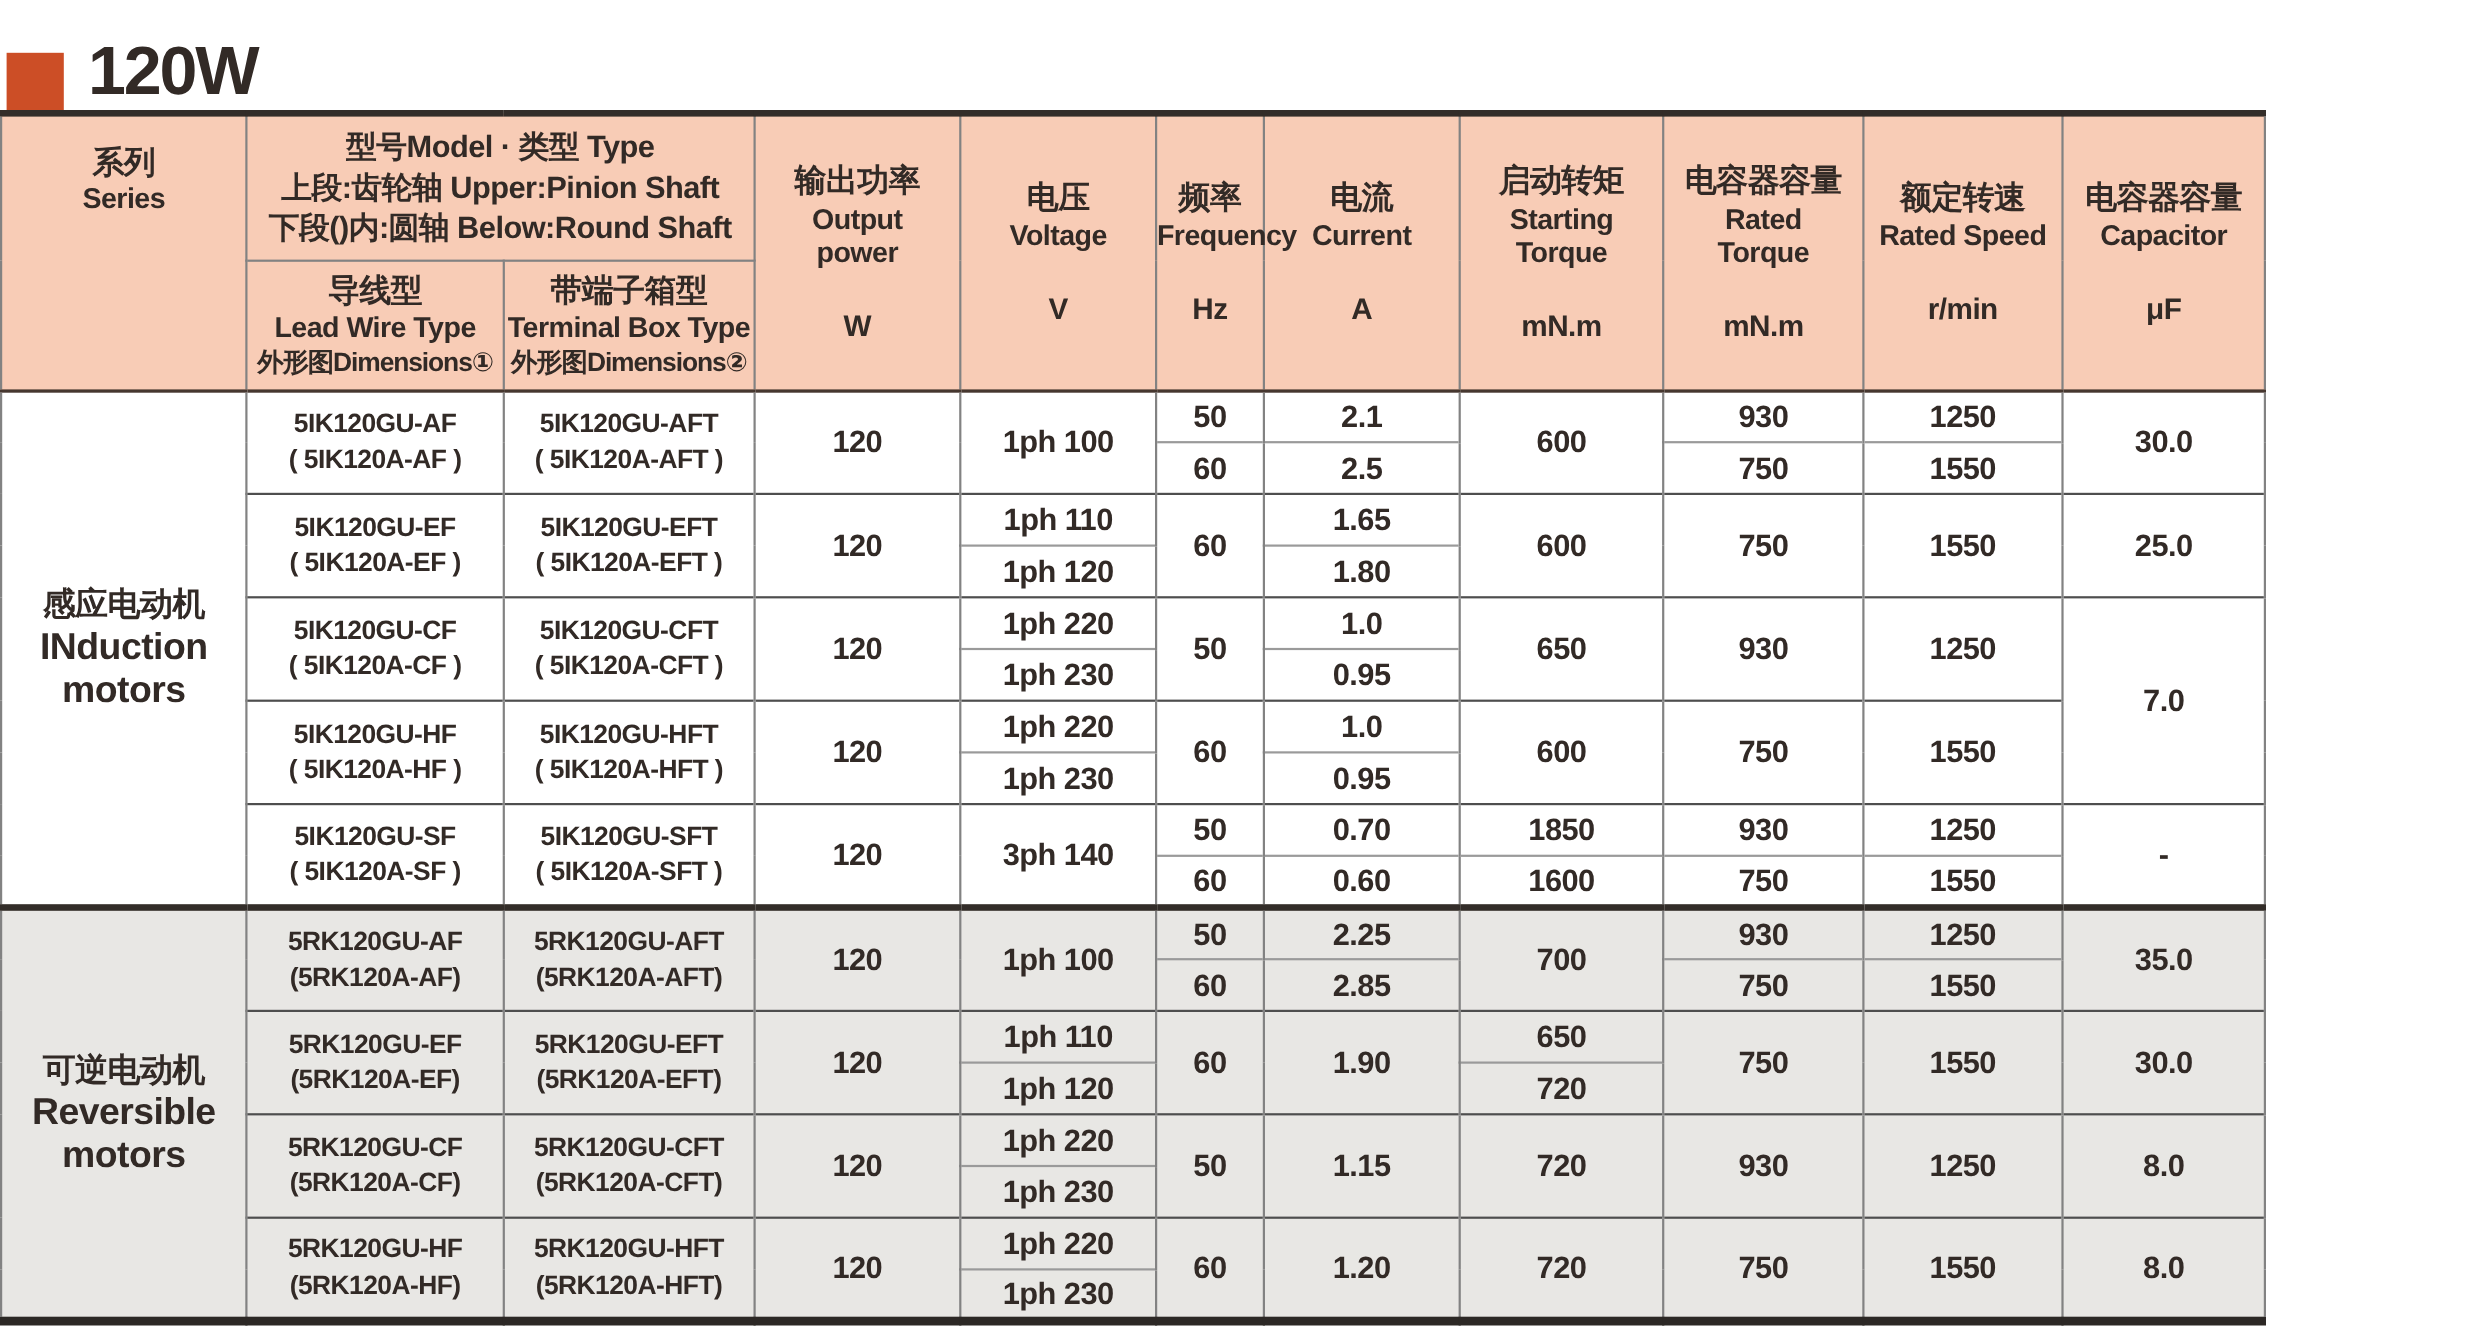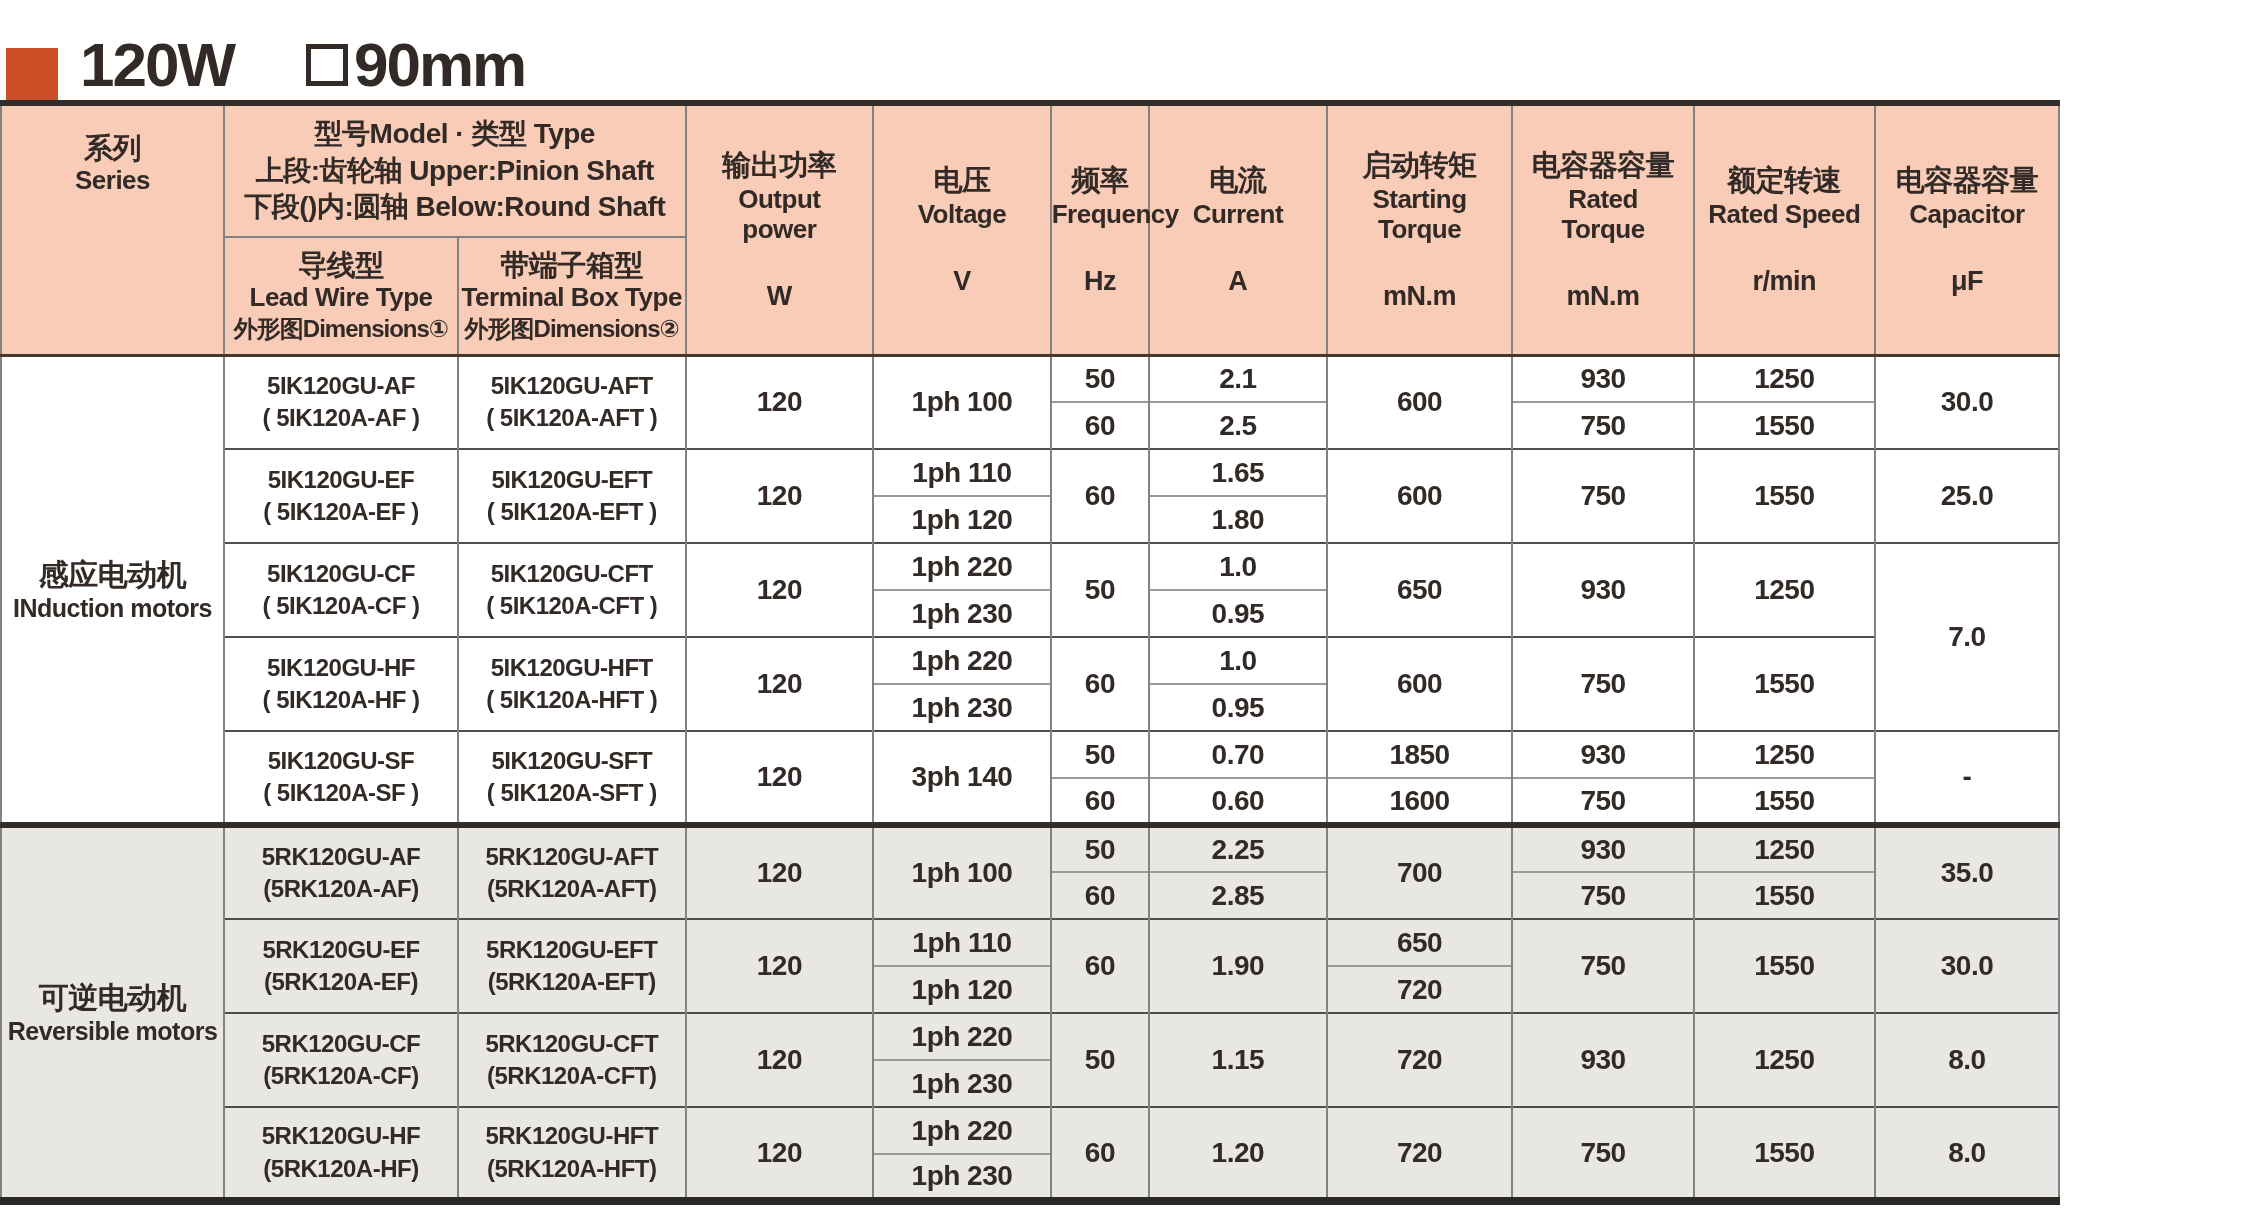--- a/index.html
+++ b/index.html
@@ -32,38 +32,34 @@
   .colhead .en { max-width:6em; margin:2px auto 0; }
   .colhead .unit { font-size:27px; margin-top:36px; }
   .model-h .zh, .model-h .en { font-size:28px; line-height:1.3; }
   .sub-h .dim { font-size:24px; letter-spacing:-1px; }
 
   tbody tr { height:47px; }
   tbody td { font-size:28px; background:#fff; }
   tr.rev td { background:#e8e7e4; }
   td.model div { line-height:1.35; font-size:24px; }
   td.series-cell .zh { font-size:30px; }
-  td.series-cell .en { font-size:25px; }
+  td.series-cell .en { font-size:34px; }
 
   
   tbody tr.sub1 td { border-top:2px solid #9a9a9a; }        
   tbody tr.sub0 td { border-top:2px solid #4e4e4e; }        
   tbody tr.t-first td { border-top:3px solid #46372f; }     
   tbody tr.sec-first td { border-top:6px solid #332d29; }   
 </style>
 </head>
 <body>
 
 <div class="title-bar">
   <div class="title-sq"></div>
   <div class="title-power">120W</div>
-  <div class="title-frame">
-    <span class="frame-sq"></span>
-    <span class="title-mm">90mm</span>
-  </div>
 </div>
 
 <table>
   <colgroup>
     <col style="width:10.84%">
       <col style="width:11.37%">
       <col style="width:11.06%">
     <col style="width:9.12%">
       <col style="width:8.63%">
       <col style="width:4.78%">

